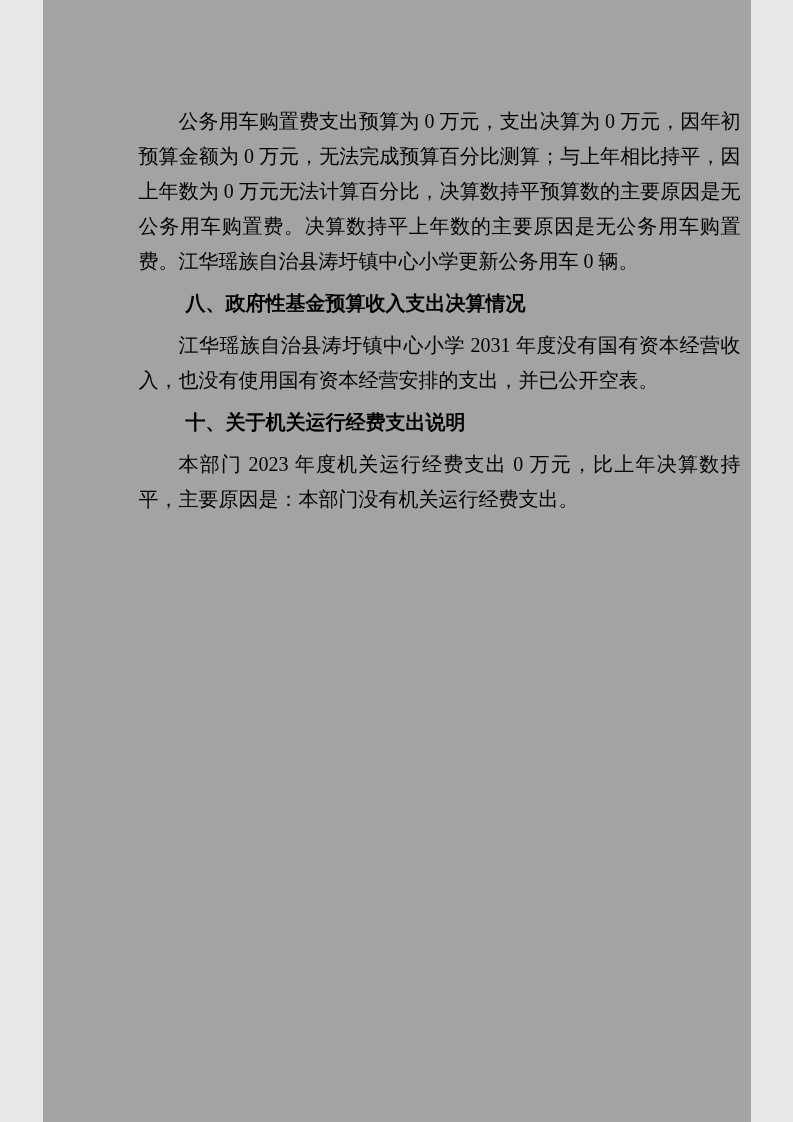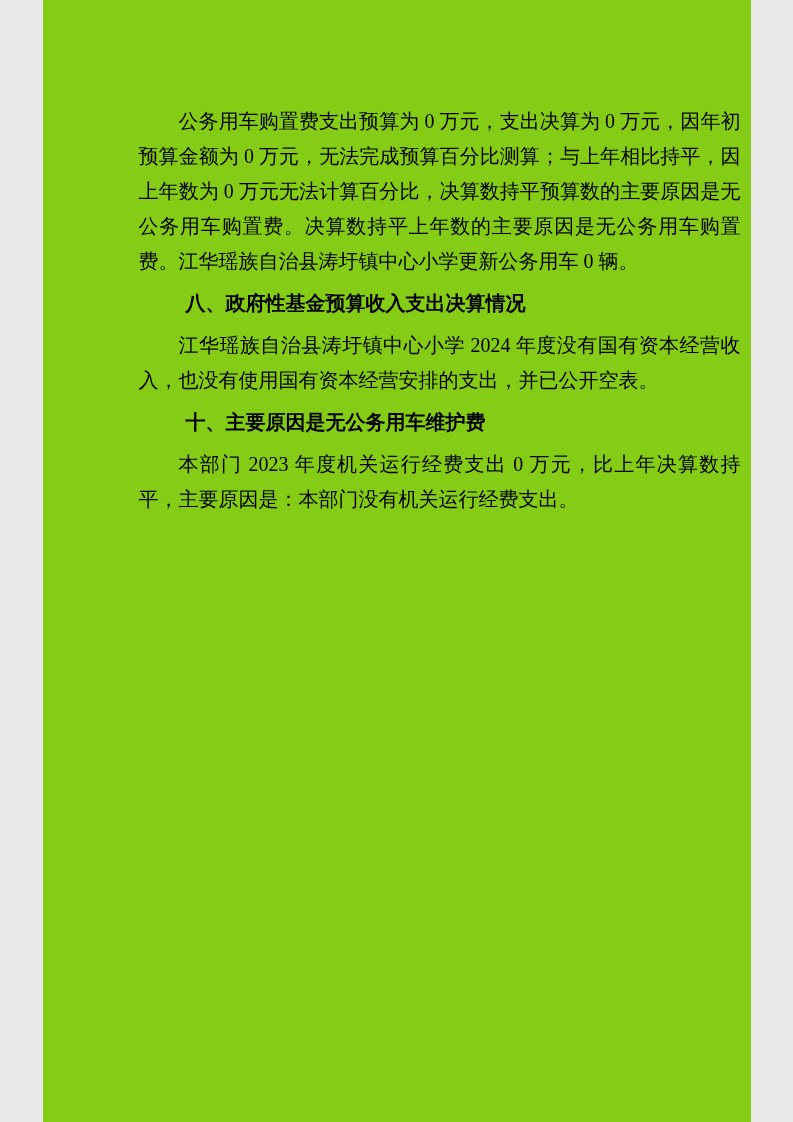--- a/index.html
+++ b/index.html
@@ -5,21 +5,21 @@
   html, body {
     margin: 0;
     padding: 0;
     background: #e8e8e8;
   }
   .page {
     position: relative;
     width: 661px;
     height: 1122px;
     margin: 0 auto;
-    background: #84cc16;
+    background: #a3a3a3;
     overflow: hidden;
     padding-left: 47px;
   }
   .content {
     position: absolute;
     left: 96px;
     top: 104px;
     width: 602px;
   }
   .para {
@@ -44,17 +44,17 @@
     padding: 0;
   }
 </style>
 </head>
 <body>
 
 <div class="page">
   <div class="content">
     <p class="para">公务用车购置费支出预算为 0 万元，支出决算为 0 万元，因年初预算金额为 0 万元，无法完成预算百分比测算；与上年相比持平，因上年数为 0 万元无法计算百分比，决算数持平预算数的主要原因是无公务用车购置费。决算数持平上年数的主要原因是无公务用车购置费。江华瑶族自治县涛圩镇中心小学更新公务用车 0 辆。</p>
     <h2 class="heading">八、政府性基金预算收入支出决算情况</h2>
-    <p class="para">江华瑶族自治县涛圩镇中心小学 2024 年度没有国有资本经营收入，也没有使用国有资本经营安排的支出，并已公开空表。</p>
-    <h2 class="heading">十、主要原因是无公务用车维护费</h2>
+    <p class="para">江华瑶族自治县涛圩镇中心小学 2031 年度没有国有资本经营收入，也没有使用国有资本经营安排的支出，并已公开空表。</p>
+    <h2 class="heading">十、关于机关运行经费支出说明</h2>
     <p class="para">本部门 2023 年度机关运行经费支出 0 万元，比上年决算数持平，主要原因是：本部门没有机关运行经费支出。</p>
   </div>
 </div>
 
 </body></html>

